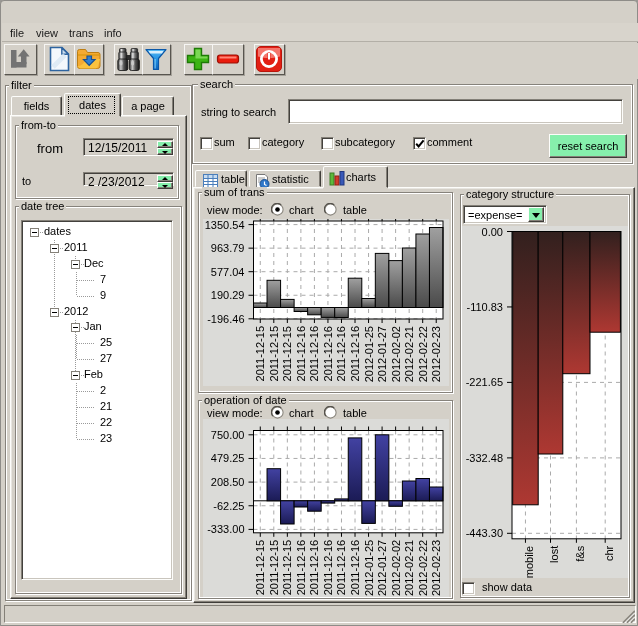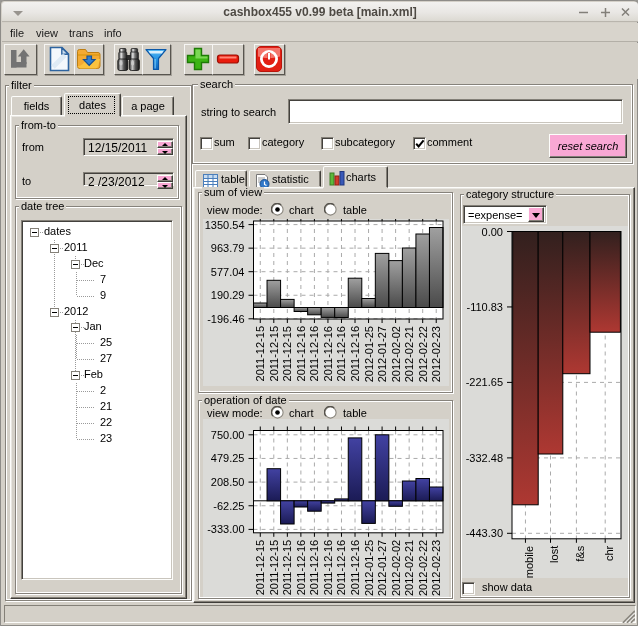--- a/index.html
+++ b/index.html
@@ -18,48 +18,37 @@
 .menu { position:absolute; top:4px; font-size:11px; color:#1a1a1a; white-space:nowrap; }
 #toolbar { position:absolute; left:1px; top:42px; width:636px; height:36px; background:#d4d0c8; }
 .toolbtn { position:absolute; top:1px; width:32px; height:31px; background:#d4d0c8;
   border:1px solid; border-color:#f6f5f3 #58554f #58554f #f6f5f3; box-shadow:1px 1px 0 #a5a199; }
 
 
 .etched { border:1px solid #86827b; box-shadow:inset 0 0 0 1px #fff, 1px 1px 0 #fff; }
 .grplabel { position:absolute; top:-6px; background:#d4d0c8; padding:0 2px; font-size:11px; line-height:11px; }
 .sunken2 { border:1px solid; border-color:#848078 #fdfdfb #fdfdfb #848078; box-shadow:inset 1px 1px 0 #43413d, inset -1px -1px 0 #c9c5bd; }
 .raised2 { border:1px solid; border-color:#fdfdfb #3f3d39 #3f3d39 #fdfdfb; box-shadow:inset -1px -1px 0 #848078, inset 1px 1px 0 #e8e6e1; }
-.btn { background:#f9a8d4; border:1px solid; border-color:#fdfdfb #3f3d39 #3f3d39 #fdfdfb; box-shadow:inset -1px -1px 0 #848078;font-style:italic; }
+.btn { background:#86efac; border:1px solid; border-color:#fdfdfb #3f3d39 #3f3d39 #fdfdfb; box-shadow:inset -1px -1px 0 #848078; }
 
 .tab { position:absolute; background:#d4d0c8; border:1px solid; border-color:#fdfdfb #3f3d39 transparent #fdfdfb;
   box-shadow:inset -1px 0 0 #848078; border-radius:2px 2px 0 0; text-align:center; font-size:11px; }
 .checkbox { position:absolute; width:13px; height:13px; background:#fff;
   border:1px solid; border-color:#848078 #fdfdfb #fdfdfb #848078; box-shadow:inset 1px 1px 0 #43413d, inset -1px -1px 0 #c9c5bd; }
 .radio { position:absolute; width:13px; height:13px; }
 .cblabel { position:absolute; font-size:11px; white-space:nowrap; }
 .treetext { position:absolute; font-size:11px; white-space:nowrap; }
 .dotv { position:absolute; width:1px; background-image:repeating-linear-gradient(to bottom,#9a9a9a 0 1px,transparent 1px 2px); }
 .doth { position:absolute; height:1px; background-image:repeating-linear-gradient(to right,#9a9a9a 0 1px,transparent 1px 2px); }
 .expander { position:absolute; width:9px; height:9px; background:#fff; border:1px solid #848078; }
 .expander:before { content:""; position:absolute; left:1px; top:3px; width:5px; height:1px; background:#000; }
 text { font-family:"Liberation Sans", sans-serif; }
 </style></head>
 <body>
 <div id="win">
-    <div id="titlebar">
-      <div id="title">cashbox455 v0.99 beta [main.xml]</div>
-      <div id="wmenu-tri"></div>
-      <svg class="abs" style="left:572px;top:0" width="62" height="20">
-        <g stroke="#827f79" stroke-width="1.5" fill="none">
-          <path d="M5 10.5 L14 10.5"></path>
-          <path d="M27 10.5 L36 10.5 M31.5 6 L31.5 15"></path>
-          <path d="M48 6.5 L55 13.5 M55 6.5 L48 13.5"></path>
-        </g>
-      </svg>
-    </div>
     <div id="menubar">
       <div class="menu" style="left:8px">file</div>
       <div class="menu" style="left:34px">view</div>
       <div class="menu" style="left:67px">trans</div>
       <div class="menu" style="left:102px">info</div>
     </div>
     <div id="toolbar">
       <div class="toolbtn" style="left:2px;width:33px">
         <span style="position:absolute;left:2px;top:1px"><svg width="26" height="26" viewBox="0 0 26 26">
 <g fill="#737373">
@@ -155,21 +144,21 @@
     <div class="abs etched" style="left:4px;top:84px;width:187px;height:516px">
       <div class="grplabel" style="left:3px">filter</div>
     </div>
     <div class="tab" style="left:10px;top:95px;width:51px;height:28px;line-height:19px">fields</div>
     <div class="tab" style="left:121px;top:95px;width:52px;height:20px;line-height:19px">a page</div>
     <div class="tab" style="left:63px;top:92px;width:57px;height:24px;line-height:22px;z-index:3;box-shadow:inset -1px 0 0 #848078, 0 2px 0 #d4d0c8"><div class="abs" style="left:4px;top:3px;right:6px;bottom:3px;outline:1px dotted #000"></div>dates</div>
     <div class="abs raised2" style="left:9px;top:114px;width:177px;height:484px;background:#d4d0c8;z-index:2"></div>
     <div class="abs etched" style="left:14px;top:124px;width:164px;height:74px;z-index:4">
       <div class="grplabel" style="left:3px">from-to</div>
     </div>
-    <div class="abs" style="left:21px;top:140px;font-size:11px;z-index:4">from</div>
+    <div class="abs" style="left:36px;top:140px;font-size:13px;z-index:4">from</div>
     <div class="abs" style="left:21px;top:174px;font-size:11px;z-index:4">to</div>
     <div class="abs sunken2" style="left:82px;top:137px;width:91px;height:18px;background:#d4d0c8;z-index:4">
       <div class="abs" style="left:4px;top:2px;font-size:12px">12/15/2011</div>
       <div class="abs btn" style="left:73px;top:2px;width:16px;height:7px">
         <div class="abs" style="left:4px;top:1px;width:0;height:0;border-left:3px solid transparent;border-right:3px solid transparent;border-bottom:3px solid #000"></div>
       </div>
       <div class="abs btn" style="left:73px;top:9px;width:16px;height:7px">
         <div class="abs" style="left:4px;top:2px;width:0;height:0;border-left:3px solid transparent;border-right:3px solid transparent;border-top:3px solid #000"></div>
       </div>
     </div>
@@ -257,21 +246,21 @@
 <circle cx="9.5" cy="10" r="4.5" fill="#2f77c8" stroke="#1c5090"></circle>
 <path d="M9.5 7.5 L9.5 10.5 L11.5 11.5" stroke="#fff" stroke-width="1.2" fill="none"></path>
 </svg>statistic</div>
     <div class="tab" style="left:322px;top:165px;width:65px;height:22px;line-height:20px;padding-left:22px;text-align:left;z-index:3;box-shadow:inset -1px 0 0 #848078, 0 2px 0 #d4d0c8"><svg width="16" height="15" viewBox="0 0 16 15" style="position:absolute;left:5px;top:4px">
 <rect x="1" y="2" width="4" height="12" fill="#5cb83c" stroke="#3a7d22" stroke-width="1"></rect>
 <rect x="6" y="5" width="4" height="9" fill="#d03c2c" stroke="#8e2014" stroke-width="1"></rect>
 <rect x="11" y="0.5" width="4" height="13.5" fill="#3858b8" stroke="#20367e" stroke-width="1"></rect>
 </svg>charts</div>
     <div class="abs raised2" style="left:192px;top:186px;width:442px;height:416px;background:#d4d0c8;z-index:2"></div>
     <div class="abs etched" style="left:197px;top:191px;width:255px;height:201px;z-index:3">
-      <div class="grplabel" style="left:3px">sum of view</div>
+      <div class="grplabel" style="left:3px">sum of trans</div>
     </div>
     <div class="abs" style="left:206px;top:203px;font-size:11px;z-index:4">view mode:</div>
     <svg class="radio" style="left:270px;top:202px;z-index:4" width="13" height="13">
       <circle cx="6.5" cy="6.5" r="5.6" fill="#fff"></circle>
       <circle cx="6.5" cy="6.5" r="5.6" fill="none" stroke="#8a867e" stroke-width="1.1"></circle>
       <path d="M 2.05 10.2 A 5.6 5.6 0 0 1 10.2 2.05" fill="none" stroke="#55524c" stroke-width="1.2"></path>
       <circle cx="6.5" cy="6.5" r="2.3" fill="#000"></circle>
     </svg>
     <div class="abs" style="left:288px;top:203px;font-size:11px;z-index:4">chart</div>
     <svg class="radio" style="left:323px;top:202px;z-index:4" width="13" height="13">

